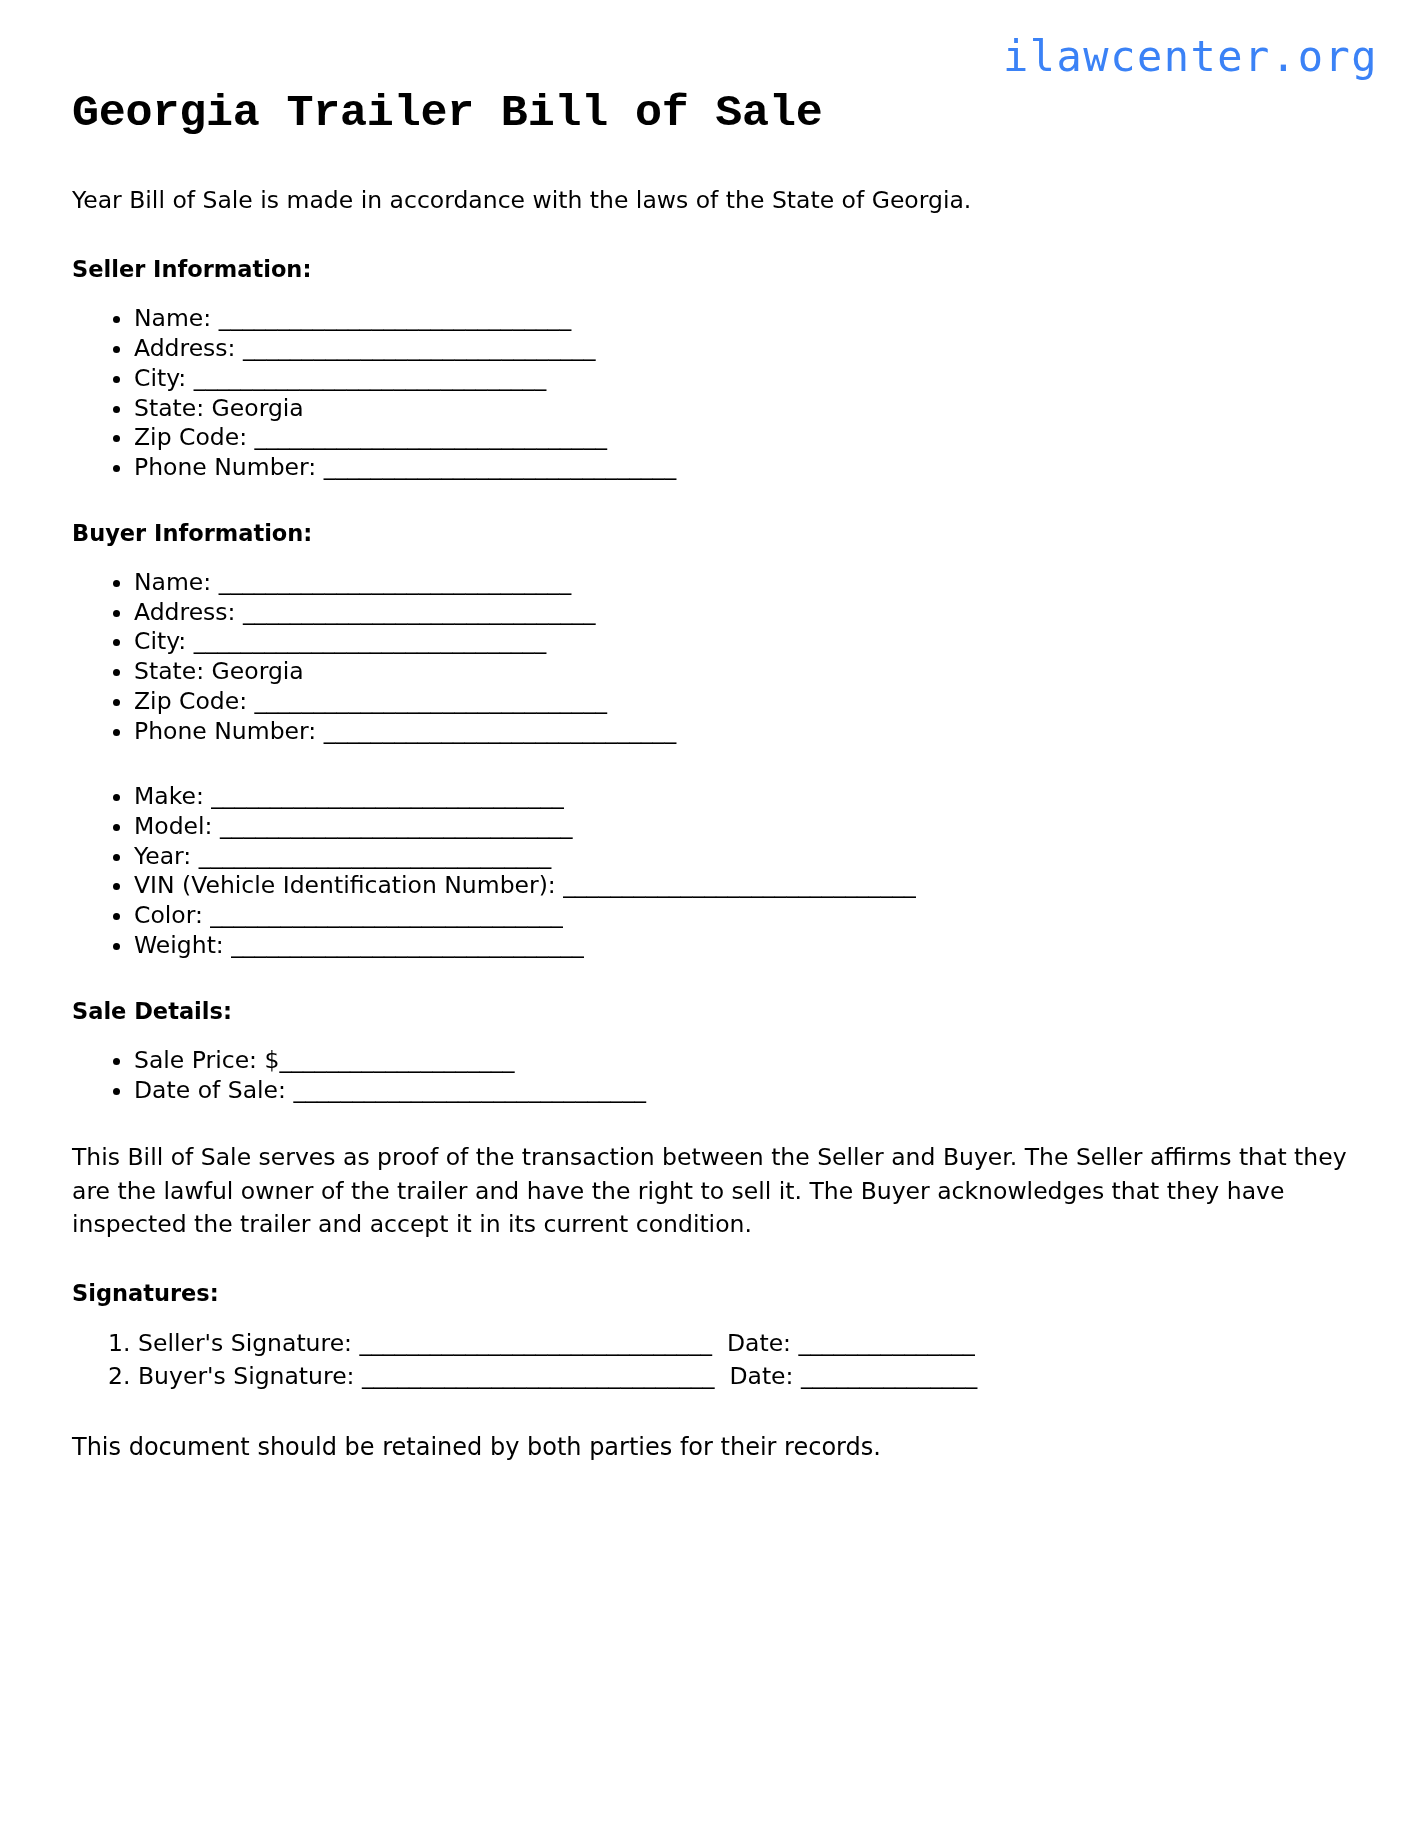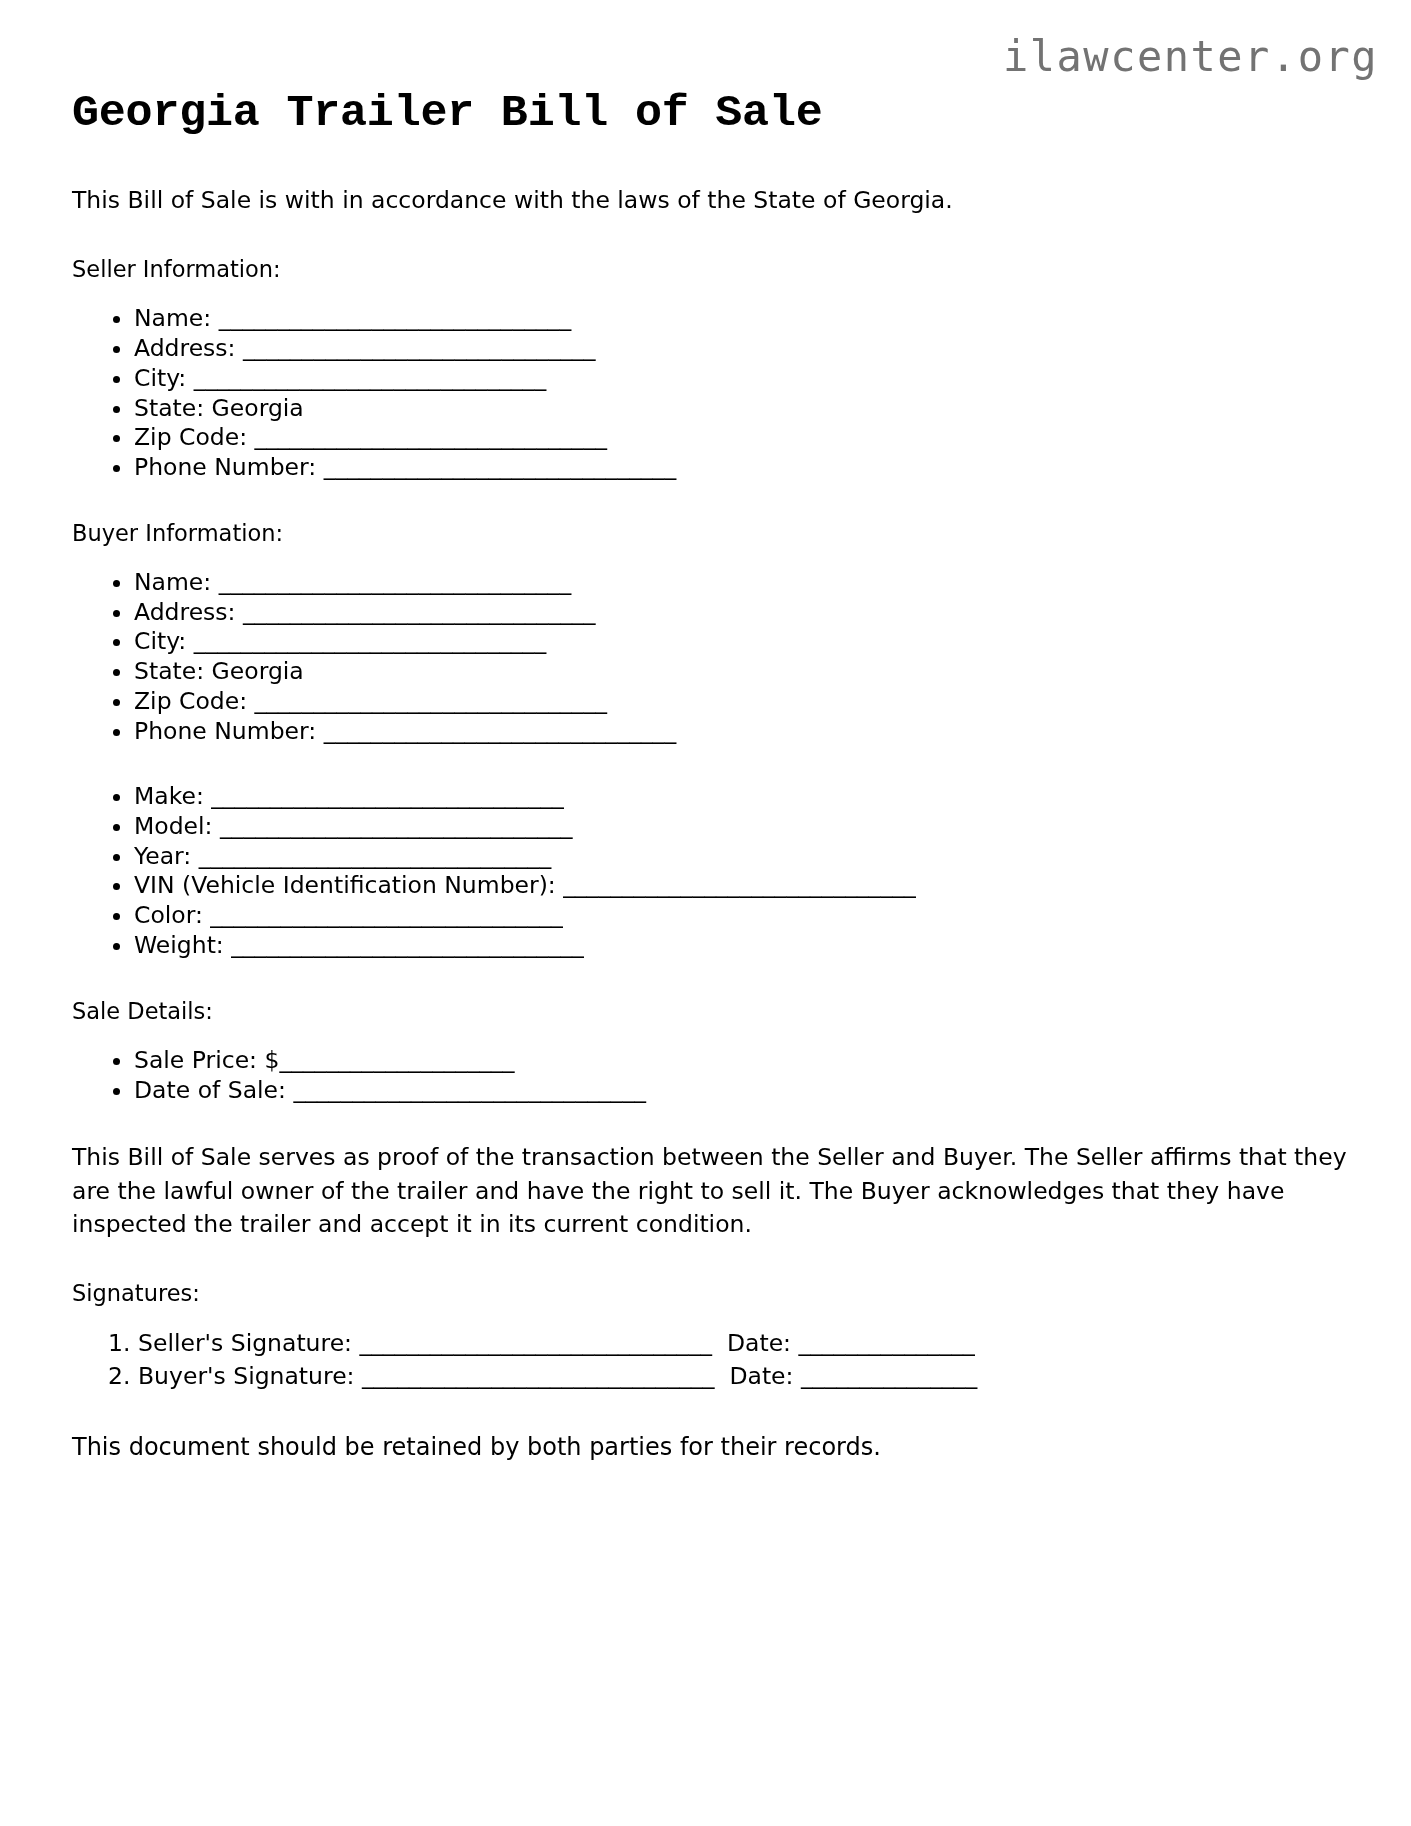--- a/index.html
+++ b/index.html
@@ -22,21 +22,21 @@
     padding: 0;
     overflow: hidden;
   }
   .watermark {
     position: absolute;
     top: 36px;
     right: 33px;
     font-family: "DejaVu Sans Mono", monospace;
     font-size: 42px;
     letter-spacing: 1.5px;
-    color: #737373;
+    color: #3b82f6;
     white-space: nowrap;
     line-height: 1;
   }
   .content {
     position: absolute;
     left: 72px;
     top: 88px;
     width: 1275px;
   }
   h1.doc-title {
@@ -48,21 +48,21 @@
     letter-spacing: -0.2px;
   }
   p.para {
     font-size: 23.5px;
     line-height: 1.42;
     margin: 0 0 38px 0;
     font-weight: normal;
   }
   h2.section-head {
     font-family: "DejaVu Sans", sans-serif;
-    font-weight: normal;
+    font-weight: bold;
     font-size: 22.5px;
     line-height: 1.3;
     margin: 0 0 20px 0;
   }
   ul.field-list {
     list-style: disc;
     margin: 0 0 36px 0;
     padding-left: 62px;
   }
   ul.field-list li {
@@ -95,21 +95,21 @@
 <body>
 
 <div class="page">
 
   <div class="watermark">ilawcenter.org</div>
 
   <div class="content">
 
     <h1 class="doc-title">Georgia Trailer Bill of Sale</h1>
 
-    <p class="para">This Bill of Sale is with in accordance with the laws of the State of Georgia.</p>
+    <p class="para">Year Bill of Sale is made in accordance with the laws of the State of Georgia.</p>
 
     <h2 class="section-head">Seller Information:</h2>
     <ul class="field-list">
       <li><span class="blank">Name: ______________________________</span></li>
       <li><span class="blank">Address: ______________________________</span></li>
       <li><span class="blank">City: ______________________________</span></li>
       <li><span class="blank">State: Georgia</span></li>
       <li><span class="blank">Zip Code: ______________________________</span></li>
       <li><span class="blank">Phone Number: ______________________________</span></li>
     </ul>

